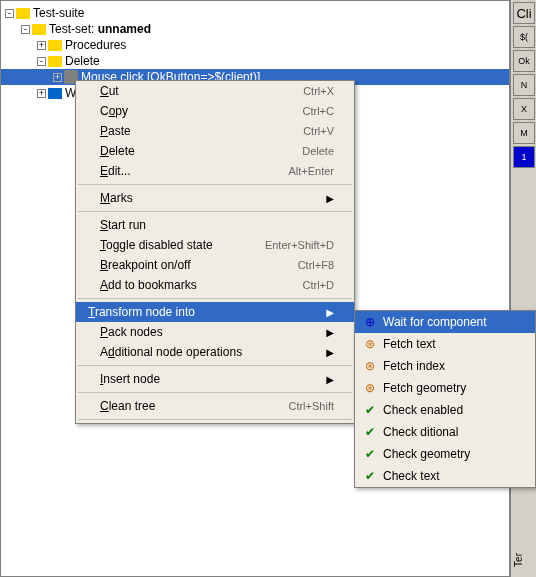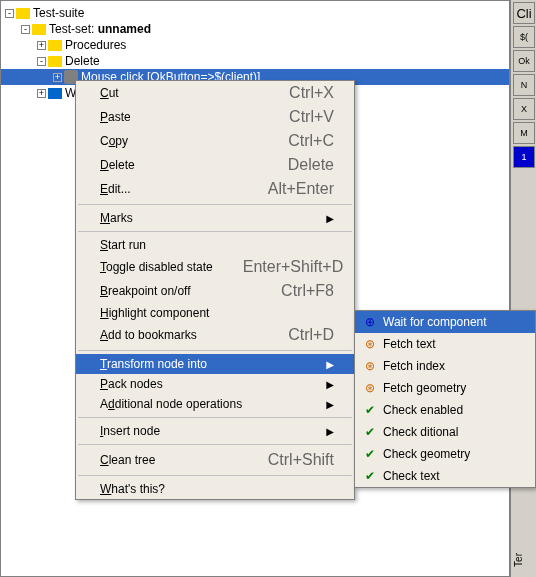--- a/index.html
+++ b/index.html
@@ -84,26 +84,27 @@
       cursor: pointer;
       white-space: nowrap;
       color: #000;
       font-size: 12px;
       position: relative;
     }
 
     .menu-item.highlighted {
       background: #316ac5;
       color: white;
+      padding-left: 12px;
     }
 
     .menu-item .shortcut {
       margin-left: 30px;
       color: #666;
-      font-size: 16px;
+      font-size: 11px;
     }
 
     .menu-item .arrow {
       font-size: 10px;
     }
 
     .menu-separator {
       height: 1px;
       background: #c0c0c0;
       margin: 3px 2px;
@@ -219,30 +220,30 @@
 </div>
 
 <div class="context-menu">
 
   <div class="menu-item">
     <span><span style="text-decoration:underline">C</span>ut</span>
     <span class="shortcut">Ctrl+X</span>
   </div>
 
   <div class="menu-item">
+    <span>C<span style="text-decoration:underline">o</span>py</span>
+    <span class="shortcut">Ctrl+C</span>
+  </div>
+
+  <div class="menu-item">
     <span><span style="text-decoration:underline">P</span>aste</span>
     <span class="shortcut">Ctrl+V</span>
   </div>
 
   <div class="menu-item">
-    <span>C<span style="text-decoration:underline">o</span>py</span>
-    <span class="shortcut">Ctrl+C</span>
-  </div>
-
-  <div class="menu-item">
     <span><span style="text-decoration:underline">D</span>elete</span>
     <span class="shortcut">Delete</span>
   </div>
 
   <div class="menu-item">
     <span><span style="text-decoration:underline">E</span>dit...</span>
     <span class="shortcut">Alt+Enter</span>
   </div>
   <div class="menu-separator"></div>
 
@@ -261,24 +262,20 @@
     <span><span style="text-decoration:underline">T</span>oggle disabled state</span>
     <span class="shortcut">Enter+Shift+D</span>
   </div>
 
   <div class="menu-item">
     <span><span style="text-decoration:underline">B</span>reakpoint on/off</span>
     <span class="shortcut">Ctrl+F8</span>
   </div>
 
 
-  <div class="menu-item">
-    <span><span style="text-decoration:underline">H</span>ighlight component</span>
-    <span class="shortcut"></span>
-  </div>
 
   <div class="menu-item">
     <span><span style="text-decoration:underline">A</span>dd to bookmarks</span>
     <span class="shortcut">Ctrl+D</span>
   </div>
   <div class="menu-separator"></div>
 
   <div class="menu-item highlighted">
     <span><span style="text-decoration:underline">T</span>ransform node into</span>
     <span class="arrow">▶</span>
@@ -300,24 +297,20 @@
     <span class="arrow">▶</span>
   </div>
   <div class="menu-separator"></div>
 
   <div class="menu-item">
     <span><span style="text-decoration:underline">C</span>lean tree</span>
     <span class="shortcut">Ctrl+Shift</span>
   </div>
   <div class="menu-separator"></div>
 
-  <div class="menu-item">
-    <span><span style="text-decoration:underline">W</span>hat's this?</span>
-    <span class="shortcut"></span>
-  </div>
 </div>
 
 <div class="submenu">
 
   <div class="submenu-item active">
     <span class="sm-icon" style="color:#0000cc;">⊕</span>
     <span>Wait for component</span>
   </div>
 
   <div class="submenu-item">

